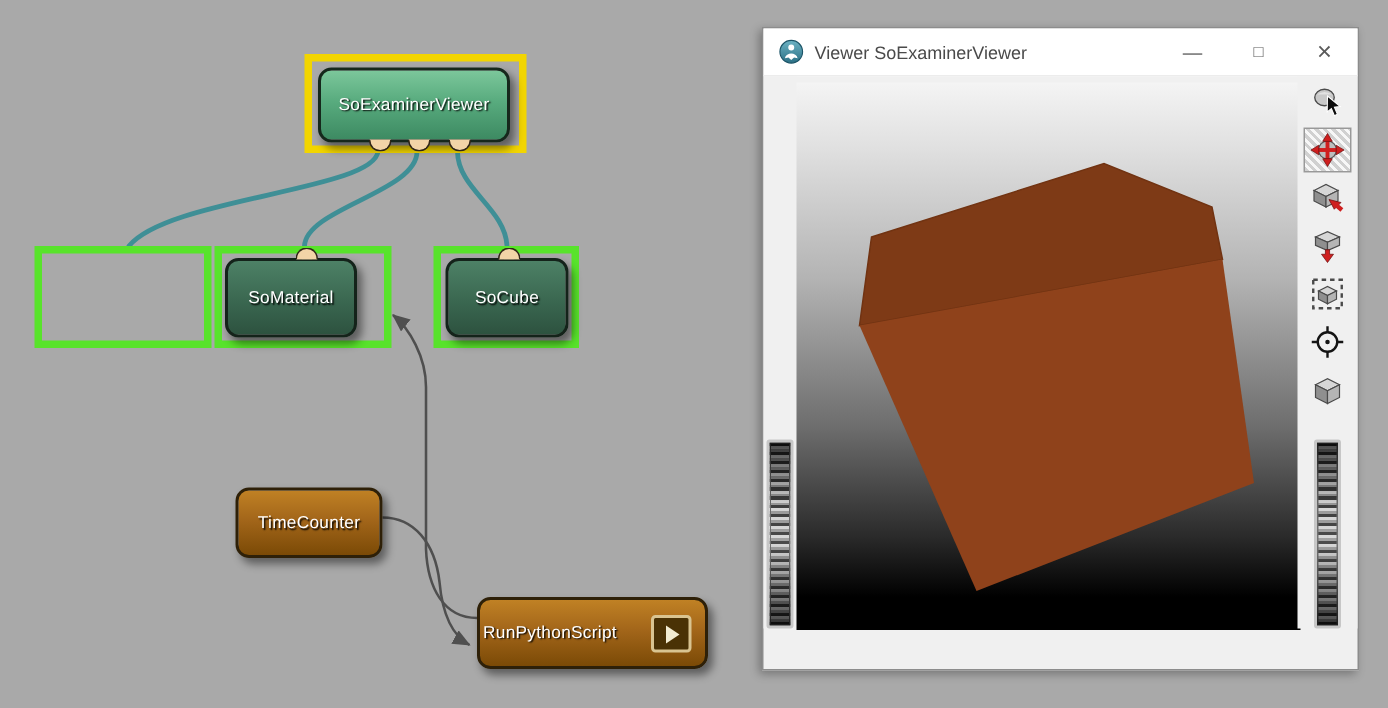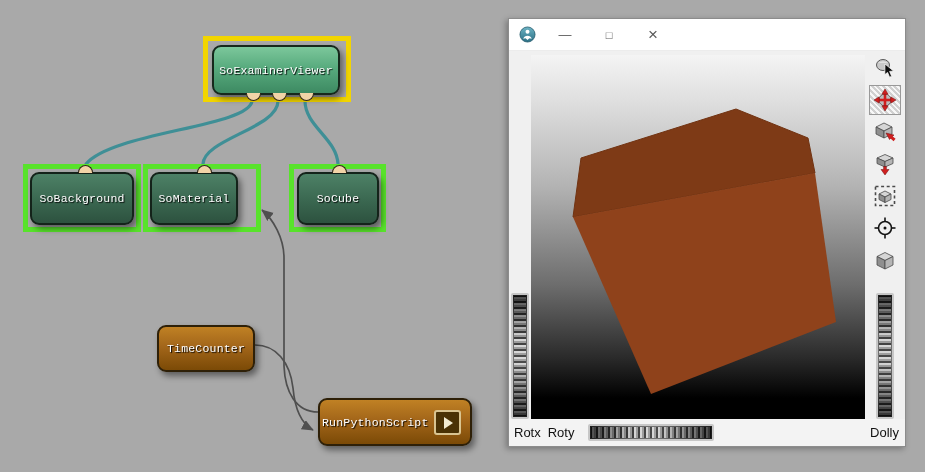--- a/index.html
+++ b/index.html
@@ -1,20 +1,20 @@
 <!DOCTYPE html>
 <html><head>
 <meta charset="utf-8">
 <style>
   * { box-sizing: border-box; margin: 0; padding: 0; }
   html,body { width: 925px; height: 472px; overflow: hidden; }
   body { font-family: "Liberation Sans", sans-serif; background: #a9a9a9; position: relative; }
 
   
-  #canvas { position: absolute; inset: 0; font-family: Liberation Mono, monospace; }
+  #canvas { position: absolute; inset: 0; }
   #connections { position: absolute; inset: 0; width: 925px; height: 472px; }
 
   .sel { position: absolute; pointer-events: none; }
   .sel-yellow { border: 5px solid #f2d500; }
   .sel-green  { border: 5px solid #58e32b; }
 
   .node {
     position: absolute; border-radius: 9px;
     display: flex; align-items: center; justify-content: center;
     color: #fff; font-size: 11.5px; letter-spacing: .2px;
@@ -123,24 +123,20 @@
 
   <div class="sel sel-yellow" style="left:203px; top:36px; width:148px; height:66px;"></div>
   <div class="node node-green-bright" style="left:212px; top:45px; width:128px; height:50px;">
     <span>SoExaminerViewer</span>
     <span class="conn conn-bottom" style="left:32px;"></span>
     <span class="conn conn-bottom" style="left:58px;"></span>
     <span class="conn conn-bottom" style="left:85px;"></span>
   </div>
 
   <div class="sel sel-green" style="left:23px; top:164px; width:118px; height:68px;"></div>
-  <div class="node node-green-dark" style="left:30px; top:172px; width:104px; height:53px;">
-    <span>SoBackground</span>
-    <span class="conn conn-top" style="left:46px;"></span>
-  </div>
 
   <div class="sel sel-green" style="left:143px; top:164px; width:118px; height:68px;"></div>
   <div class="node node-green-dark" style="left:150px; top:172px; width:88px; height:53px;">
     <span>SoMaterial</span>
     <span class="conn conn-top" style="left:45px;"></span>
   </div>
 
   <div class="sel sel-green" style="left:289px; top:164px; width:97px; height:68px;"></div>
   <div class="node node-orange" style="left:157px; top:325px; width:98px; height:47px;">
     <span>TimeCounter</span>
@@ -166,20 +162,21 @@
       <defs>
         <linearGradient id="tg" x1="0" y1="0" x2="0" y2="1">
           <stop offset="0" stop-color="#6db3c4"></stop>
             <stop offset="1" stop-color="#2b7085"></stop>
         </linearGradient>
       </defs>
       <circle cx="9" cy="9" r="8" fill="url(#tg)" stroke="#1d5568" stroke-width="0.8"></circle>
       <circle cx="9" cy="6" r="2.1" fill="#fff"></circle>
       <path d="M4.5 13.5 C5.5 9.2 12.5 9.2 13.5 13.5 L11 13 L9 14.8 L7 13 Z" fill="#fff"></path>
     </svg>
+    <span class="title">Viewer SoExaminerViewer</span>
     <span class="win-btn">—</span>
     <span class="win-btn" style="font-size:11px;">□</span>
     <span class="win-btn" style="font-size:17px;">×</span>
   </div>
 
   <div id="left-strip">
     <div class="thumbwheel-v" id="rotx-wheel"></div>
   </div>
 
   <div id="viewport">
@@ -254,21 +251,14 @@
       <svg width="24" height="24" viewBox="0 0 24 24">
         <polygon points="4,8.5 12,4.5 20,8.5 12,12.5" fill="#d6d6d6" stroke="#4a4a4a" stroke-width="0.8"></polygon>
         <polygon points="4,8.5 12,12.5 12,21 4,17" fill="#8f8f8f" stroke="#4a4a4a" stroke-width="0.8"></polygon>
         <polygon points="12,12.5 20,8.5 20,17 12,21" fill="#b5b5b5" stroke="#4a4a4a" stroke-width="0.8"></polygon>
       </svg>
     </div>
 
     <div class="thumbwheel-v" id="dolly-wheel"></div>
   </div>
 
-  <div id="bottombar">
-    <span class="lbl">Rotx</span>
-    <span class="lbl">Roty</span>
-    <span class="thumbwheel-h"></span>
-    <span class="spacer"></span>
-    <span>Dolly</span>
-  </div>
 
 </div>
 
 </body></html>

